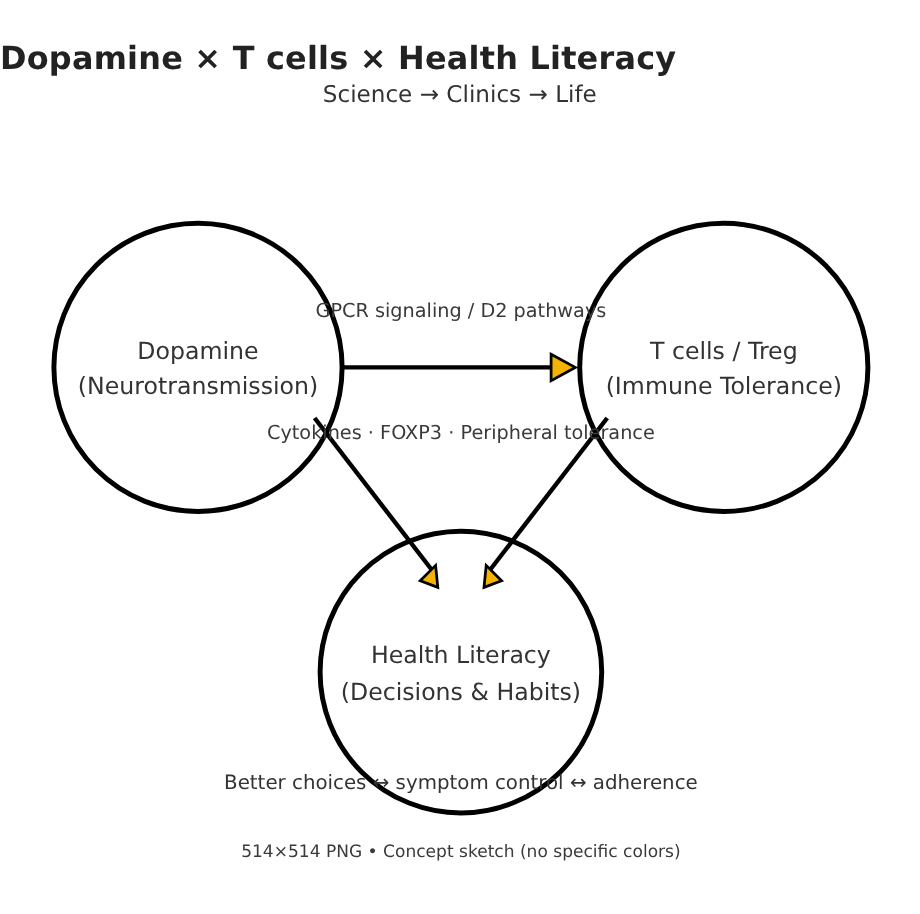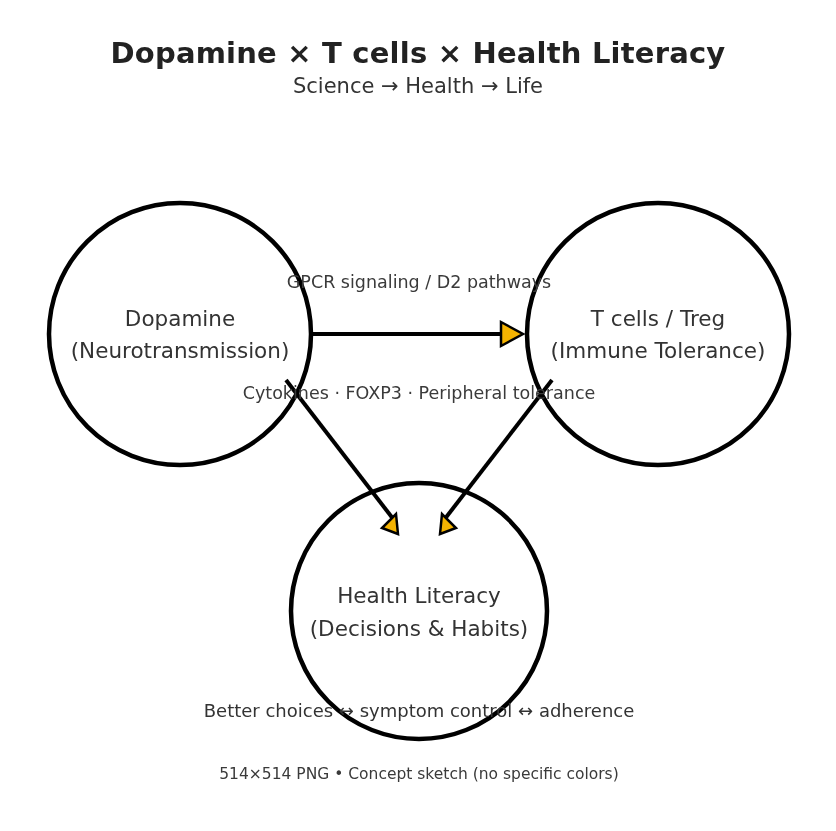--- a/index.html
+++ b/index.html
@@ -17,21 +17,21 @@
   .canvas {
     position: relative;
     width: 836px;
     height: 831px;
   }
   .title {
     position: absolute;
     top: 36px;
     left: 0;
     width: 836px;
-    text-align: center;
+    text-align: left;
     font-size: 29px;
     font-weight: bold;
     color: #222222;
     letter-spacing: 0.2px;
   }
   .subtitle {
     position: absolute;
     top: 74px;
     left: 0;
     width: 836px;
@@ -66,21 +66,21 @@
     font-size: 15.5px;
     fill: #3a3a3a;
   }
 </style>
 </head>
 <body>
 
 <div class="canvas">
 
   <div class="title">Dopamine × T cells × Health Literacy</div>
-  <div class="subtitle">Science → Health → Life</div>
+  <div class="subtitle">Science → Clinics → Life</div>
 
   <svg class="diagram" viewBox="0 0 836 831">
 
     <g>
       <line x1="310" y1="334" x2="512" y2="334" stroke="#000000" stroke-width="4"></line>
       <polygon points="501,322 523,334 501,346" fill="#f5b301" stroke="#000000" stroke-width="2.5"></polygon>
     </g>
 
     <g>
       <line x1="286" y1="380" x2="394" y2="520" stroke="#000000" stroke-width="4"></line>

